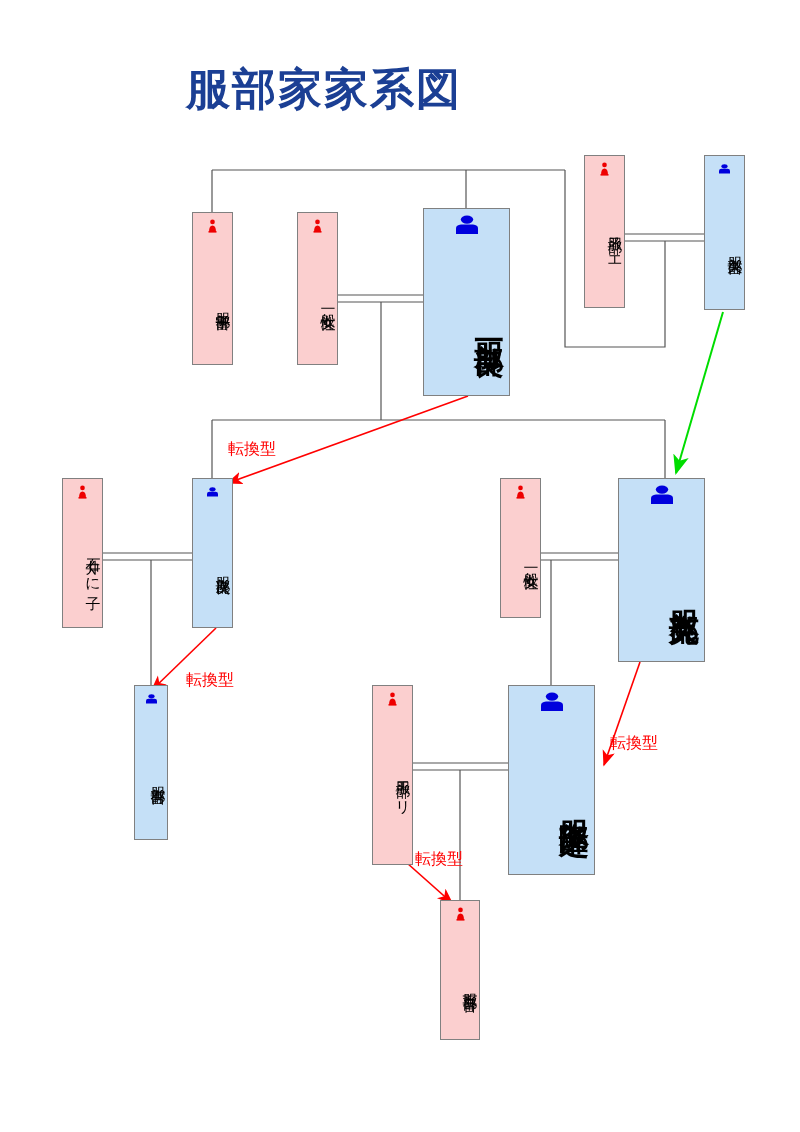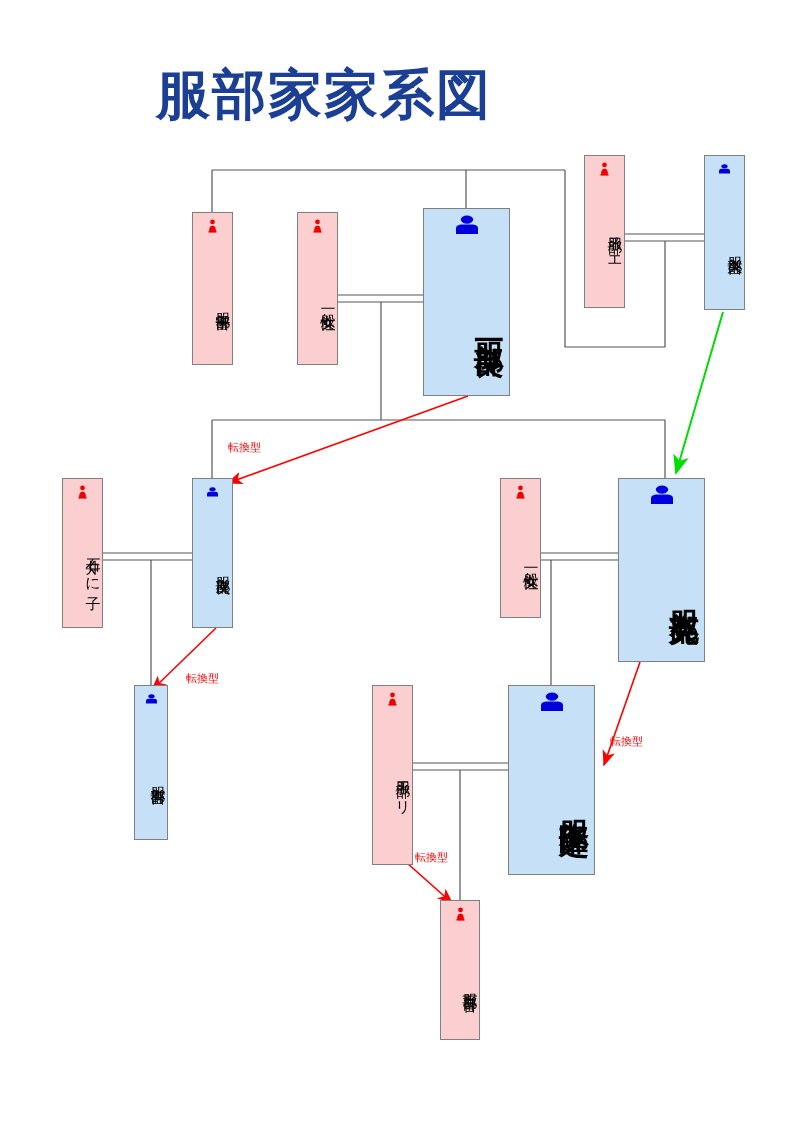--- a/index.html
+++ b/index.html
@@ -22,21 +22,21 @@
     height: 1132px;
   }
 
   #title {
     position: absolute;
     left: 0;
     top: 68px;
     width: 648px;
     text-align: center;
     font-family: "Liberation Serif", "DejaVu Serif", serif;
-    font-size: 54px;
+    font-size: 44px;
     font-weight: bold;
     color: #1b3f94;
     letter-spacing: 2px;
     line-height: 1;
   }
 
   
   .person {
     position: absolute;
     box-sizing: border-box;
@@ -85,22 +85,22 @@
     font-size: 30px;
     font-weight: bold;
     letter-spacing: 2px;
     height: calc(100% - 56px);
   }
 
   
   .edge-label {
     position: absolute;
     color: #ff0000;
-    font-family: Liberation Sans, sans-serif;
-    font-size: 11px;
+    font-family: Liberation Mono, monospace;
+    font-size: 16px;
     white-space: nowrap;
     line-height: 1;
   }
 </style>
 </head>
 <body>
 
 <svg id="canvas" viewBox="0 0 800 1132" width="800" height="1132" xmlns="http://www.w3.org/2000/svg">
   <defs>
     <marker id="arrow-red" markerWidth="11" markerHeight="11" refX="9" refY="4" orient="auto">

